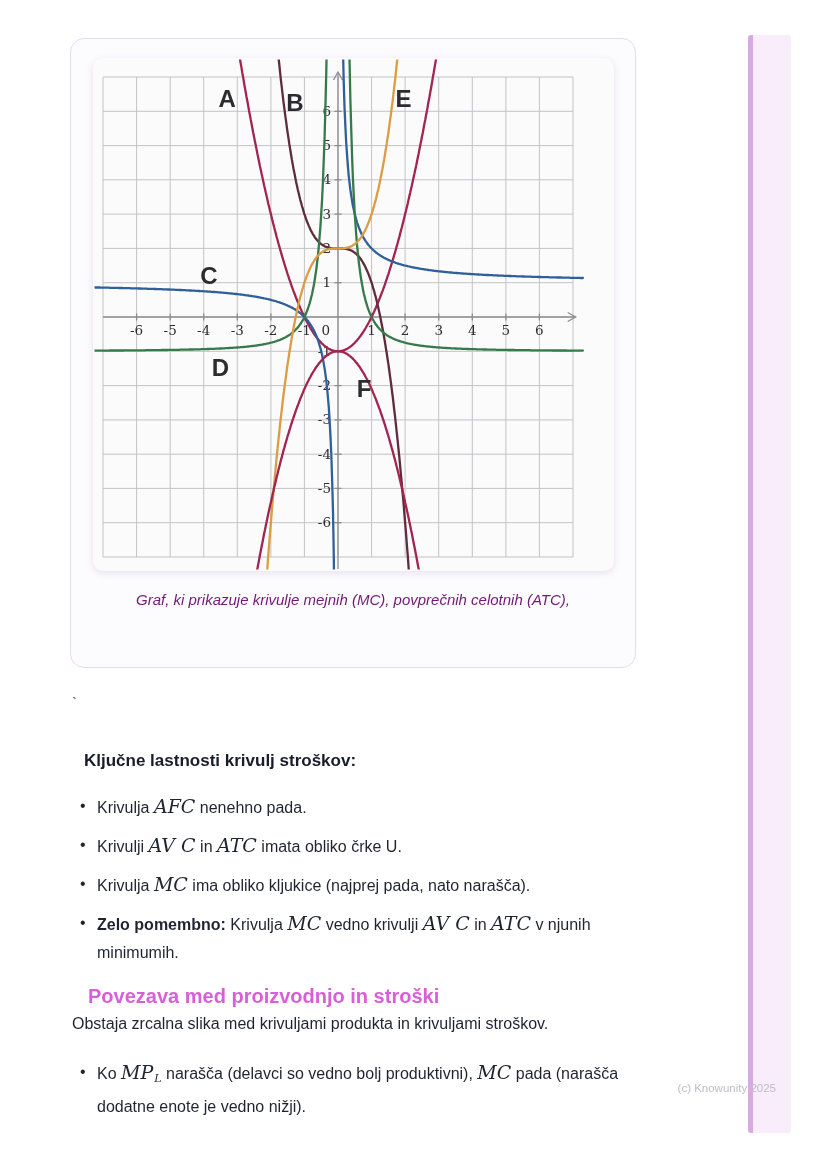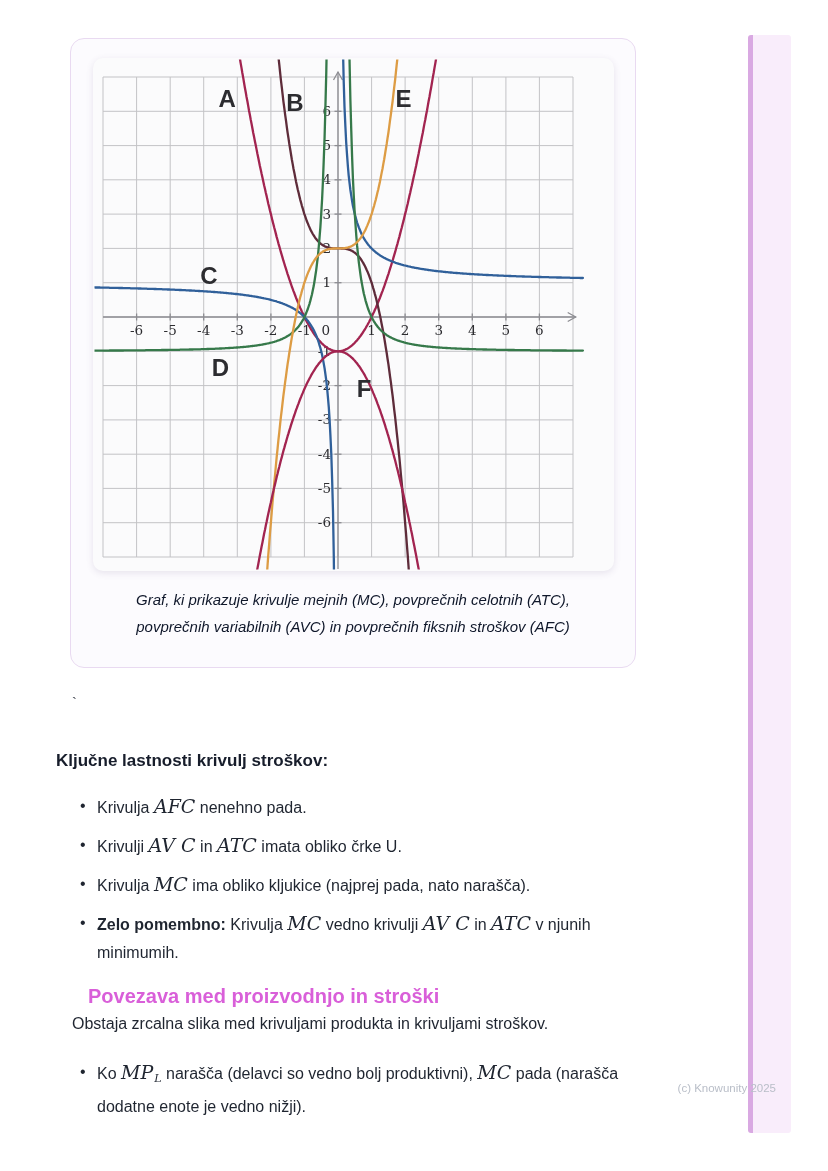--- a/index.html
+++ b/index.html
@@ -3,23 +3,23 @@
 <meta charset="utf-8">
 <style>
   html,body{margin:0;padding:0;background:#ffffff;}
   .page{position:relative;width:828px;height:1171px;overflow:hidden;background:#ffffff;
         font-family:"Liberation Sans",sans-serif;}
   .card{position:absolute;left:70px;top:38px;width:564px;height:628px;background:#fcfbfe;
         border:1px solid #e9daf1;border-radius:14px;}
   .graph-panel{position:absolute;left:22px;top:19px;width:521px;height:513px;background:#fbfbfc;
         border-radius:10px;box-shadow:0 2px 7px rgba(100,80,130,.14);}
   .caption{position:absolute;left:0;top:547px;width:100%;text-align:center;font-style:italic;
-        font-size:15px;line-height:27px;color:#0f172a;}
+        font-size:15px;line-height:27px;color:#701a75;}
   .backtick{position:absolute;left:72px;top:694px;font-size:15px;color:#3a3f4a;}
-  .h-key{position:absolute;left:56px;top:751px;margin:0;font-size:17px;font-weight:700;color:#171d2b;}
+  .h-key{position:absolute;left:84px;top:751px;margin:0;font-size:17px;font-weight:700;color:#171d2b;}
   .blist{list-style:none;margin:0;padding:0;position:absolute;left:72px;}
   .blist1{top:792px;width:560px;}
   .blist2{top:1058px;width:560px;}
   .blist li{display:flex;margin-bottom:9px;font-size:16px;line-height:28px;color:#1f2530;}
   .dot{width:25px;padding-left:8px;box-sizing:border-box;flex:none;}
   .lbody{flex:1;}
   .math{font-family:"DejaVu Serif",serif;font-style:italic;font-size:19px;}
   .sub{font-size:11px;vertical-align:-3px;margin-left:1px;}
   .b{font-weight:700;}
   .h-pink{position:absolute;left:72px;top:969px;margin:16px;font-size:20px;font-weight:700;}
@@ -140,21 +140,20 @@
           <path d="M-0.1 670.5 L0.8 670.5 L1.6 670.5 L2.5 670.5 L3.3 670.5 L4.1 670.5 L5 670.5 L5.8 670.5 L6.7 670.5 L7.5 670.5 L8.3 670.5 L9.2 670.5 L10 670.5 L10.8 670.5 L11.7 670.5 L12.5 670.5 L13.4 670.5 L14.2 670.5 L15 670.5 L15.9 670.5 L16.7 670.5 L17.6 670.5 L18.4 670.5 L19.2 670.5 L20.1 670.5 L20.9 670.5 L21.8 670.5 L22.6 670.5 L23.4 670.5 L24.3 670.5 L25.1 670.5 L26 670.5 L26.8 670.5 L27.6 670.5 L28.5 670.5 L29.3 670.5 L30.2 670.5 L31 670.5 L31.8 670.5 L32.7 670.5 L33.5 670.5 L34.3 670.5 L35.2 670.5 L36 670.5 L36.9 670.5 L37.7 670.5 L38.5 670.5 L39.4 670.5 L40.2 670.5 L41.1 670.5 L41.9 670.5 L42.7 670.5 L43.6 670.5 L44.4 670.5 L45.3 670.5 L46.1 670.5 L46.9 670.5 L47.8 670.5 L48.6 670.5 L49.5 670.5 L50.3 670.5 L51.1 670.5 L52 670.5 L52.8 670.5 L53.7 670.5 L54.5 670.5 L55.3 670.5 L56.2 670.5 L57 670.5 L57.8 670.5 L58.7 670.5 L59.5 670.5 L60.4 670.5 L61.2 670.5 L62 670.5 L62.9 670.5 L63.7 670.5 L64.6 670.5 L65.4 670.5 L66.2 670.5 L67.1 670.5 L67.9 670.5 L68.8 670.5 L69.6 670.5 L70.4 670.5 L71.3 670.5 L72.1 670.5 L73 670.5 L73.8 670.5 L74.6 670.5 L75.5 670.5 L76.3 670.5 L77.2 670.5 L78 670.5 L78.8 670.5 L79.7 670.5 L80.5 670.5 L81.3 670.5 L82.2 670.5 L83 670.5 L83.9 670.5 L84.7 670.5 L85.5 670.5 L86.4 670.5 L87.2 670.5 L88.1 670.5 L88.9 670.5 L89.7 670.5 L90.6 670.5 L91.4 670.5 L92.3 670.5 L93.1 670.5 L93.9 670.5 L94.8 670.5 L95.6 670.5 L96.5 670.5 L97.3 670.5 L98.1 670.5 L99 670.5 L99.8 670.5 L100.6 670.5 L101.5 670.5 L102.3 670.5 L103.2 670.5 L104 670.5 L104.8 670.5 L105.7 670.5 L106.5 670.5 L107.4 670.5 L108.2 670.5 L109 670.5 L109.9 670.5 L110.7 670.5 L111.6 670.5 L112.4 670.5 L113.2 670.5 L114.1 670.5 L114.9 670.5 L115.8 670.5 L116.6 670.5 L117.4 670.5 L118.3 670.5 L119.1 670.5 L120 670.5 L120.8 670.5 L121.6 670.5 L122.5 670.5 L123.3 670.5 L124.1 670.5 L125 670.5 L125.8 670.5 L126.7 670.5 L127.5 670.5 L128.3 670.5 L129.2 670.5 L130 670.5 L130.9 670.5 L131.7 670.5 L132.5 670.5 L133.4 670.5 L134.2 670.5 L135.1 670.5 L135.9 670.5 L136.7 670.5 L137.6 670.5 L138.4 670.5 L139.3 667.6 L140.1 661.6 L140.9 655.8 L141.8 649.9 L142.6 644.2 L143.5 638.4 L144.3 632.8 L145.1 627.1 L146 621.5 L146.8 616 L147.6 610.5 L148.5 605.1 L149.3 599.7 L150.2 594.3 L151 589 L151.8 583.7 L152.7 578.5 L153.5 573.4 L154.4 568.3 L155.2 563.2 L156 558.2 L156.9 553.2 L157.7 548.3 L158.6 543.4 L159.4 538.6 L160.2 533.8 L161.1 529 L161.9 524.3 L162.8 519.7 L163.6 515.1 L164.4 510.6 L165.3 506 L166.1 501.6 L166.9 497.2 L167.8 492.8 L168.6 488.5 L169.5 484.2 L170.3 480 L171.1 475.8 L172 471.7 L172.8 467.6 L173.7 463.6 L174.5 459.6 L175.3 455.7 L176.2 451.8 L177 448 L177.9 444.2 L178.7 440.4 L179.5 436.7 L180.4 433.1 L181.2 429.5 L182.1 425.9 L182.9 422.4 L183.7 418.9 L184.6 415.5 L185.4 412.1 L186.3 408.8 L187.1 405.5 L187.9 402.3 L188.8 399.1 L189.6 396 L190.4 392.9 L191.3 389.9 L192.1 386.9 L193 383.9 L193.8 381 L194.6 378.2 L195.5 375.4 L196.3 372.6 L197.2 369.9 L198 367.2 L198.8 364.6 L199.7 362 L200.5 359.5 L201.4 357 L202.2 354.6 L203 352.2 L203.9 349.9 L204.7 347.6 L205.6 345.4 L206.4 343.2 L207.2 341 L208.1 338.9 L208.9 336.9 L209.8 334.9 L210.6 332.9 L211.4 331 L212.3 329.1 L213.1 327.3 L213.9 325.6 L214.8 323.8 L215.6 322.2 L216.5 320.5 L217.3 319 L218.1 317.4 L219 315.9 L219.8 314.5 L220.7 313.1 L221.5 311.8 L222.3 310.5 L223.2 309.2 L224 308 L224.9 306.9 L225.7 305.8 L226.5 304.7 L227.4 303.7 L228.2 302.7 L229.1 301.8 L229.9 300.9 L230.7 300.1 L231.6 299.3 L232.4 298.6 L233.3 297.9 L234.1 297.3 L234.9 296.7 L235.8 296.1 L236.6 295.6 L237.4 295.2 L238.3 294.8 L239.1 294.4 L240 294.1 L240.8 293.9 L241.6 293.7 L242.5 293.5 L243.3 293.4 L244.2 293.3 L245 293.3 L245.8 293.3 L246.7 293.4 L247.5 293.5 L248.4 293.7 L249.2 293.9 L250 294.1 L250.9 294.4 L251.7 294.8 L252.6 295.2 L253.4 295.6 L254.2 296.1 L255.1 296.7 L255.9 297.3 L256.7 297.9 L257.6 298.6 L258.4 299.3 L259.3 300.1 L260.1 300.9 L260.9 301.8 L261.8 302.7 L262.6 303.7 L263.5 304.7 L264.3 305.8 L265.1 306.9 L266 308 L266.8 309.2 L267.7 310.5 L268.5 311.8 L269.3 313.1 L270.2 314.5 L271 315.9 L271.9 317.4 L272.7 319 L273.5 320.5 L274.4 322.2 L275.2 323.8 L276.1 325.6 L276.9 327.3 L277.7 329.1 L278.6 331 L279.4 332.9 L280.2 334.9 L281.1 336.9 L281.9 338.9 L282.8 341 L283.6 343.2 L284.4 345.4 L285.3 347.6 L286.1 349.9 L287 352.2 L287.8 354.6 L288.6 357 L289.5 359.5 L290.3 362 L291.2 364.6 L292 367.2 L292.8 369.9 L293.7 372.6 L294.5 375.4 L295.4 378.2 L296.2 381 L297 383.9 L297.9 386.9 L298.7 389.9 L299.6 392.9 L300.4 396 L301.2 399.1 L302.1 402.3 L302.9 405.5 L303.7 408.8 L304.6 412.1 L305.4 415.5 L306.3 418.9 L307.1 422.4 L307.9 425.9 L308.8 429.5 L309.6 433.1 L310.5 436.7 L311.3 440.4 L312.1 444.2 L313 448 L313.8 451.8 L314.7 455.7 L315.5 459.6 L316.3 463.6 L317.2 467.6 L318 471.7 L318.9 475.8 L319.7 480 L320.5 484.2 L321.4 488.5 L322.2 492.8 L323.1 497.2 L323.9 501.6 L324.7 506 L325.6 510.6 L326.4 515.1 L327.2 519.7 L328.1 524.3 L328.9 529 L329.8 533.8 L330.6 538.6 L331.4 543.4 L332.3 548.3 L333.1 553.2 L334 558.2 L334.8 563.2 L335.6 568.3 L336.5 573.4 L337.3 578.5 L338.2 583.7 L339 589 L339.8 594.3 L340.7 599.7 L341.5 605.1 L342.4 610.5 L343.2 616 L344 621.5 L344.9 627.1 L345.7 632.8 L346.5 638.4 L347.4 644.2 L348.2 649.9 L349.1 655.8 L349.9 661.6 L350.7 667.6 L351.6 670.5 L352.4 670.5 L353.3 670.5 L354.1 670.5 L354.9 670.5 L355.8 670.5 L356.6 670.5 L357.5 670.5 L358.3 670.5 L359.1 670.5 L360 670.5 L360.8 670.5 L361.7 670.5 L362.5 670.5 L363.3 670.5 L364.2 670.5 L365 670.5 L365.9 670.5 L366.7 670.5 L367.5 670.5 L368.4 670.5 L369.2 670.5 L370 670.5 L370.9 670.5 L371.7 670.5 L372.6 670.5 L373.4 670.5 L374.2 670.5 L375.1 670.5 L375.9 670.5 L376.8 670.5 L377.6 670.5 L378.4 670.5 L379.3 670.5 L380.1 670.5 L381 670.5 L381.8 670.5 L382.6 670.5 L383.5 670.5 L384.3 670.5 L385.2 670.5 L386 670.5 L386.8 670.5 L387.7 670.5 L388.5 670.5 L389.4 670.5 L390.2 670.5 L391 670.5 L391.9 670.5 L392.7 670.5 L393.5 670.5 L394.4 670.5 L395.2 670.5 L396.1 670.5 L396.9 670.5 L397.7 670.5 L398.6 670.5 L399.4 670.5 L400.3 670.5 L401.1 670.5 L401.9 670.5 L402.8 670.5 L403.6 670.5 L404.5 670.5 L405.3 670.5 L406.1 670.5 L407 670.5 L407.8 670.5 L408.7 670.5 L409.5 670.5 L410.3 670.5 L411.2 670.5 L412 670.5 L412.9 670.5 L413.7 670.5 L414.5 670.5 L415.4 670.5 L416.2 670.5 L417 670.5 L417.9 670.5 L418.7 670.5 L419.6 670.5 L420.4 670.5 L421.2 670.5 L422.1 670.5 L422.9 670.5 L423.8 670.5 L424.6 670.5 L425.4 670.5 L426.3 670.5 L427.1 670.5 L428 670.5 L428.8 670.5 L429.6 670.5 L430.5 670.5 L431.3 670.5 L432.2 670.5 L433 670.5 L433.8 670.5 L434.7 670.5 L435.5 670.5 L436.3 670.5 L437.2 670.5 L438 670.5 L438.9 670.5 L439.7 670.5 L440.5 670.5 L441.4 670.5 L442.2 670.5 L443.1 670.5 L443.9 670.5 L444.7 670.5 L445.6 670.5 L446.4 670.5 L447.3 670.5 L448.1 670.5 L448.9 670.5 L449.8 670.5 L450.6 670.5 L451.5 670.5 L452.3 670.5 L453.1 670.5 L454 670.5 L454.8 670.5 L455.7 670.5 L456.5 670.5 L457.3 670.5 L458.2 670.5 L459 670.5 L459.8 670.5 L460.7 670.5 L461.5 670.5 L462.4 670.5 L463.2 670.5 L464 670.5 L464.9 670.5 L465.7 670.5 L466.6 670.5 L467.4 670.5 L468.2 670.5 L469.1 670.5 L469.9 670.5 L470.8 670.5 L471.6 670.5 L472.4 670.5 L473.3 670.5 L474.1 670.5 L475 670.5 L475.8 670.5 L476.6 670.5 L477.5 670.5 L478.3 670.5 L479.2 670.5 L480 670.5 L480.8 670.5 L481.7 670.5 L482.5 670.5 L483.3 670.5 L484.2 670.5 L485 670.5 L485.9 670.5 L486.7 670.5 L487.5 670.5 L488.4 670.5 L489.2 670.5 L490.1 670.5 " stroke="#a22450" stroke-width="2.3" fill="none" stroke-linejoin="round" stroke-linecap="round" clip-path="url(#cp)"></path>
           <text class="cl" x="134.2" y="43" fill="#a22450" text-anchor="middle" dominant-baseline="middle">A</text>
           <text class="cl" x="202" y="46.4" fill="#5e2c3a" text-anchor="middle" dominant-baseline="middle">B</text>
           <text class="cl" x="115.8" y="219.6" fill="#30609a" text-anchor="middle" dominant-baseline="middle">C</text>
           <text class="cl" x="127.5" y="312.1" fill="#36794a" text-anchor="middle" dominant-baseline="middle">D</text>
           <text class="cl" x="310.5" y="43" fill="#dd9c44" text-anchor="middle" dominant-baseline="middle">E</text>
           <text class="cl" x="271.2" y="332.7" fill="#a22450" text-anchor="middle" dominant-baseline="middle">F</text>
         </svg></div>
     <div class="caption">
       <div>Graf, ki prikazuje krivulje mejnih (MC), povprečnih celotnih (ATC),</div>
-      <div>povprečnih variabilnih (AVC) in povprečnih fiksnih stroškov (AFC)</div>
     </div>
   </div>
 
   <div class="backtick">`</div>
 
   <h3 class="h-key">Ključne lastnosti krivulj stroškov:</h3>
   <ul class="blist blist1">
       <li>
         <span class="dot">•</span>
         <span class="lbody"><span>Krivulja </span><span class="math">AFC</span><span> nenehno pada.</span></span>

